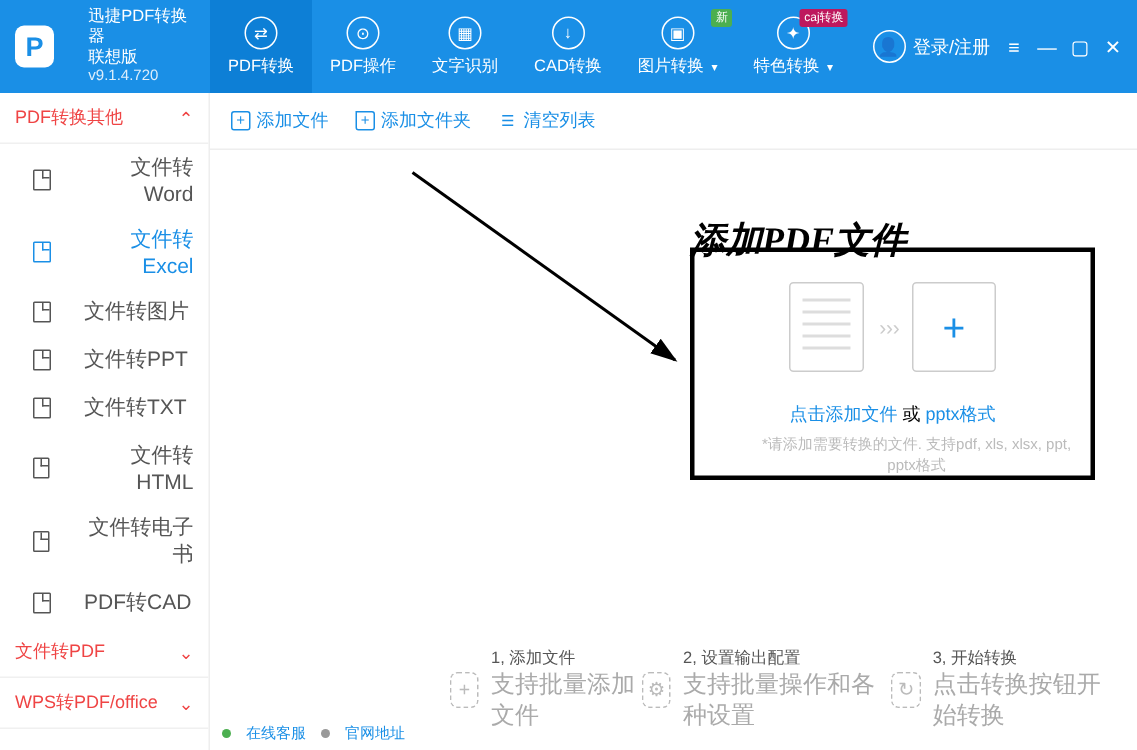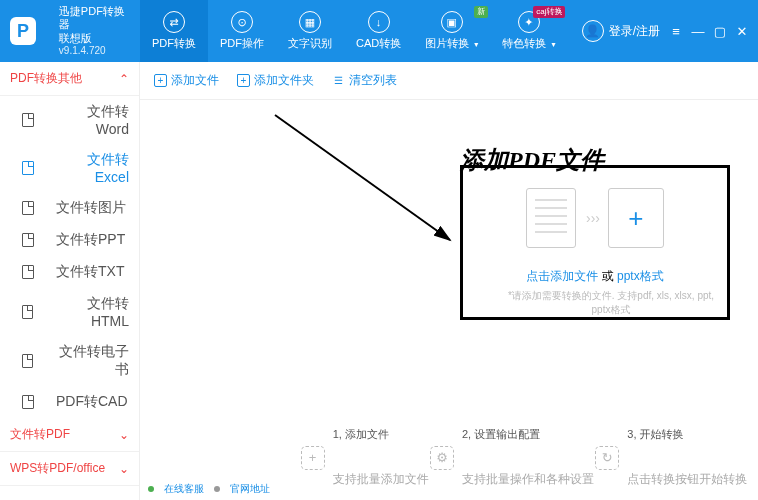--- a/index.html
+++ b/index.html
@@ -52,21 +52,21 @@
 .chev { color: #ccc; font-size: 14px; letter-spacing: -2px; }
 .plus-box { width: 56px; height: 60px; border: 1px solid #ccc; border-radius: 3px; display: flex; align-items: center; justify-content: center; color: #1a8fe6; font-size: 26px; font-weight: 300; }
 .drop-text { text-align: center; font-size: 12px; margin-top: 10px; }
 .drop-text .link { color: #1a8fe6; }
 .drop-hint { text-align: center; font-size: 10px; color: #bbb; margin-top: 4px; margin-left: 32px; }
 
 .steps { position: absolute; bottom: 12px; left: 160px; right: 10px; display: flex; justify-content: space-around; font-size: 11px; }
 .step { display: flex; align-items: center; gap: 8px; }
 .step-icon { width: 24px; height: 24px; border: 1px dashed #bbb; border-radius: 5px; display: flex; align-items: center; justify-content: center; color: #bbb; font-size: 13px; }
 .step-text .t1 { color: #555; }
-.step-text .t2 { color: #aaa; font-size: 12px; margin-top: 29px; }
+.step-text .t2 { color: #aaa; font-size: 16px; }
 
 .footer-links { position: absolute; bottom: 4px; left: 8px; display: flex; gap: 10px; font-size: 10px; color: #1a8fe6; align-items: center; }
 .dot { width: 6px; height: 6px; border-radius: 50%; background: #4caf50; }
 .dot.gray { background: #999; }
 </style>
 </head>
 <body>
 
 <div class="header">
   <div class="logo-area">

